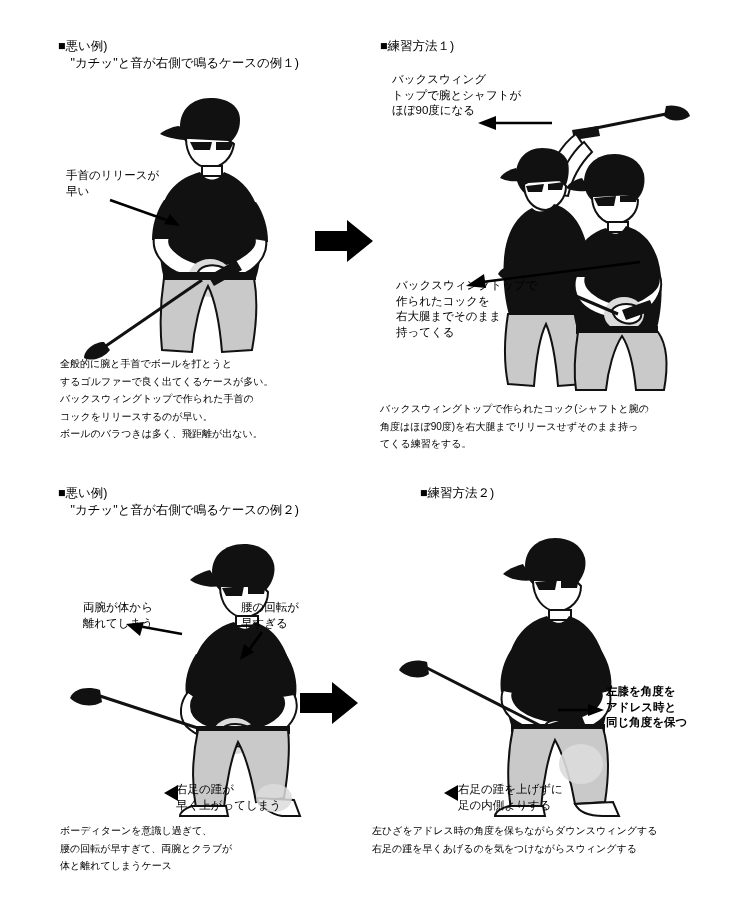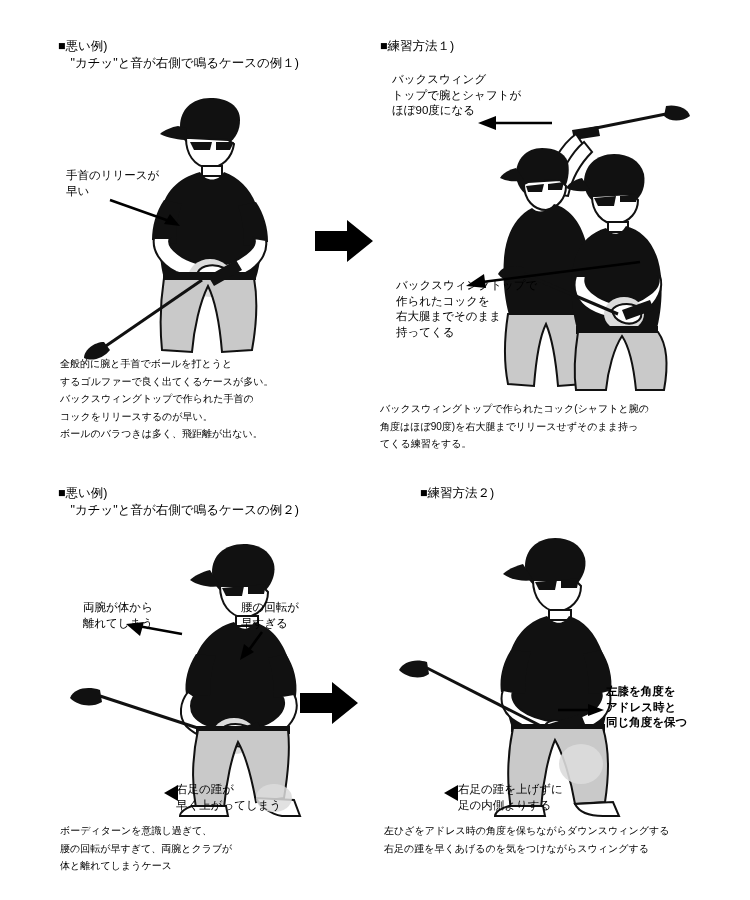--- a/index.html
+++ b/index.html
@@ -320,16 +320,16 @@
   </div>
 
   <div class="panel callout" style="left:458px; top:782px; width:170px;">右足の踵を上げずに
 足の内側よりする</div>
   <div class="panel" style="left:440px; top:782px;">
     <svg width="22" height="22" viewBox="0 0 22 22">
       <polygon points="18,3 18,19 4,11" fill="#000"></polygon>
     </svg>
   </div>
 
-  <div class="panel caption" style="left:372px; top:822px; width:360px;margin-left:12px;">左ひざをアドレス時の角度を保ちながらダウンスウィングする
+  <div class="panel caption" style="left:372px; top:822px; width:360px;">左ひざをアドレス時の角度を保ちながらダウンスウィングする
 右足の踵を早くあげるのを気をつけながらスウィングする</div>
 
 </div>
 
 </body></html>

